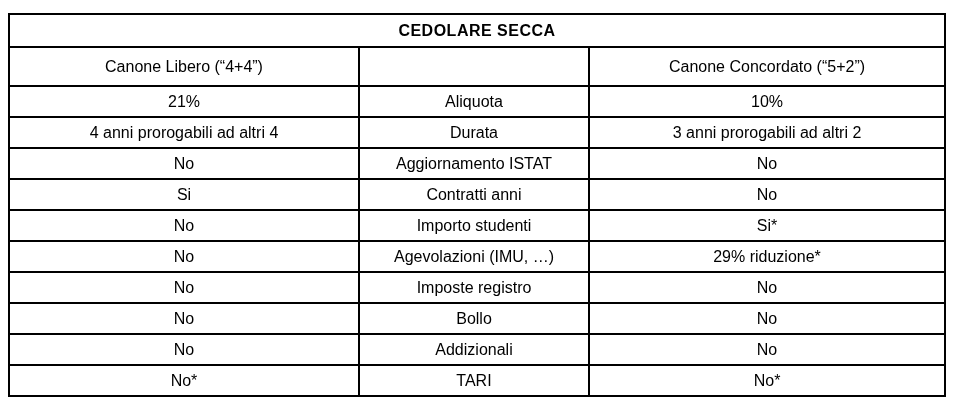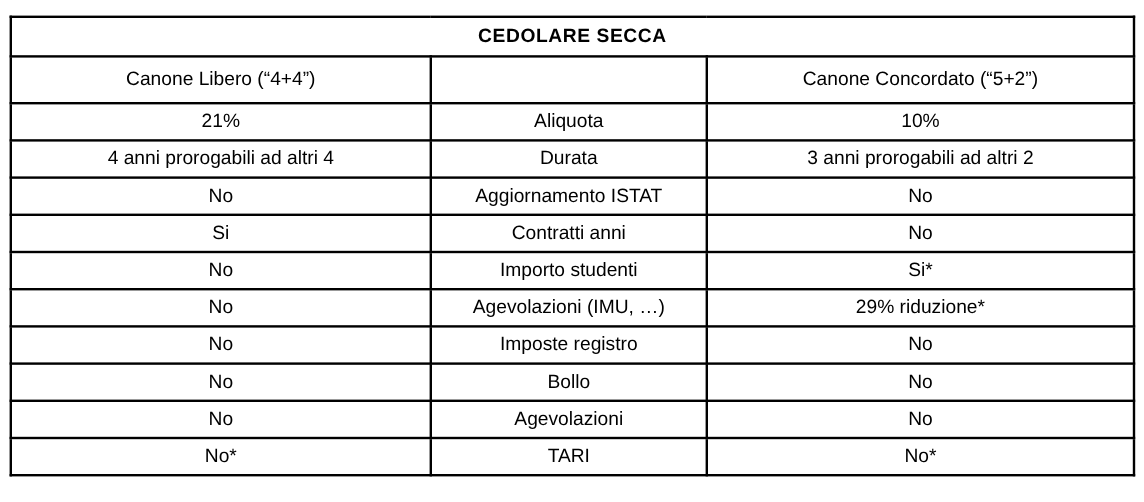--- a/index.html
+++ b/index.html
@@ -102,21 +102,21 @@
         <td>Imposte registro</td>
         <td>No</td>
       </tr>
       <tr class="data-row">
         <td>No</td>
         <td>Bollo</td>
         <td>No</td>
       </tr>
       <tr class="data-row">
         <td>No</td>
-        <td>Agevolazioni</td>
+        <td>Addizionali</td>
         <td>No</td>
       </tr>
       <tr class="data-row">
         <td>No*</td>
         <td>TARI</td>
         <td>No*</td>
       </tr>
     </tbody>
   </table>
 </div>

